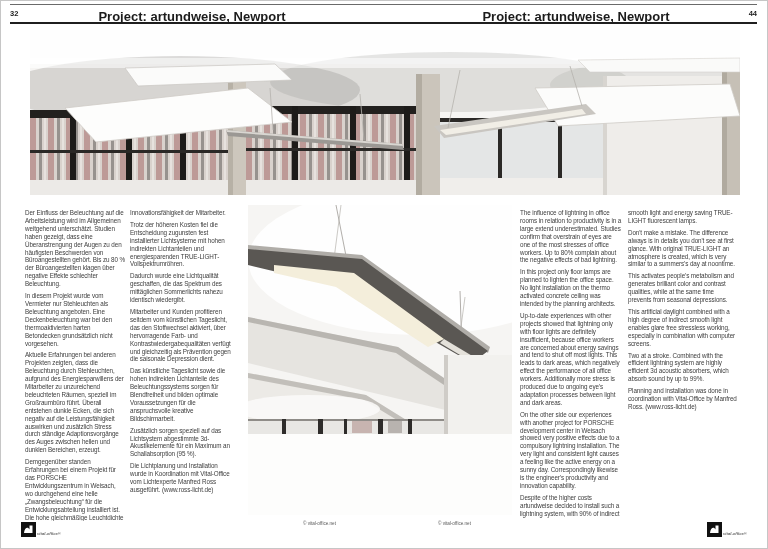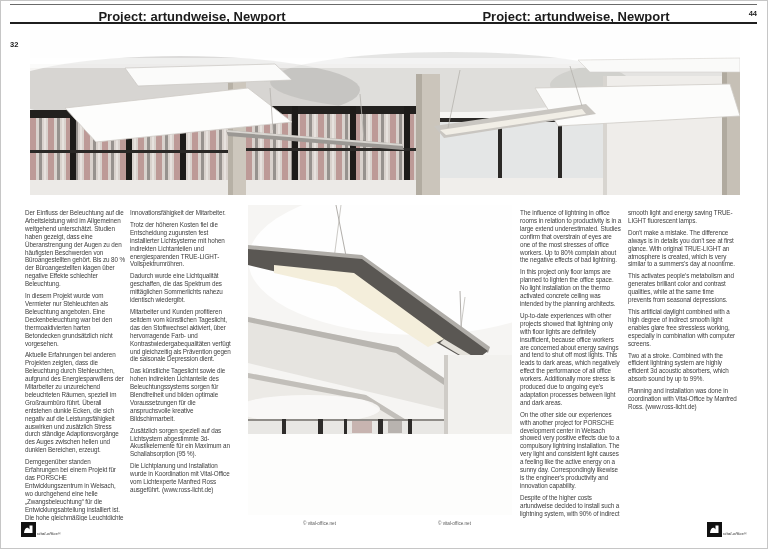--- a/index.html
+++ b/index.html
@@ -9,21 +9,21 @@
     box-shadow:inset 0 0 0 1px #c6c6c6;overflow:hidden;
   }
   .rule{position:absolute;left:10px;right:11px;}
   .rule-top{top:4px;height:1px;background:#6a6a6a;}
   .rule-bottom{top:22px;height:2px;background:#1f1f1f;}
   .hdr-title{position:absolute;top:9px;width:384px;text-align:center;
     font-size:13px;font-weight:bold;color:#1c1c1c;letter-spacing:0;}
   .hdr-title.left{left:0;}
   .hdr-title.right{left:384px;}
   .pagenum{position:absolute;top:9px;font-size:7.5px;font-weight:bold;color:#1c1c1c;}
-  .pagenum.left{left:10px;margin-top:31px;}
+  .pagenum.left{left:10px;}
   .pagenum.right{right:11px;}
 
   .photo-top{position:absolute;left:30px;top:30px;width:710px;height:165px;overflow:hidden;}
   .photo-mid{position:absolute;left:248px;top:205px;width:264px;height:310px;overflow:hidden;}
   .photo-top svg,.photo-mid svg{display:block;}
 
   .txtcol{position:absolute;top:209px;height:312px;overflow:hidden;
     font-size:6.3px;line-height:7.9px;color:#3d3d3d;letter-spacing:-0.1px;
     text-align:left;hyphens:auto;-webkit-hyphens:auto;}
   .txtcol p{margin:0 0 4px 0;}

